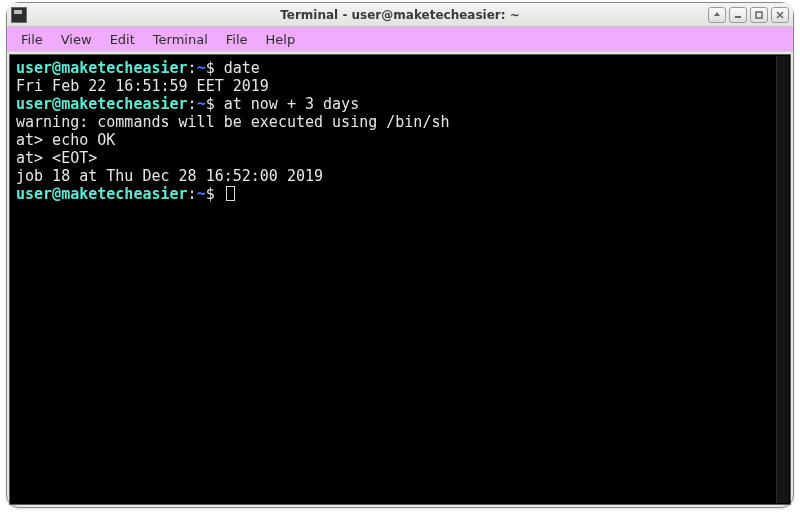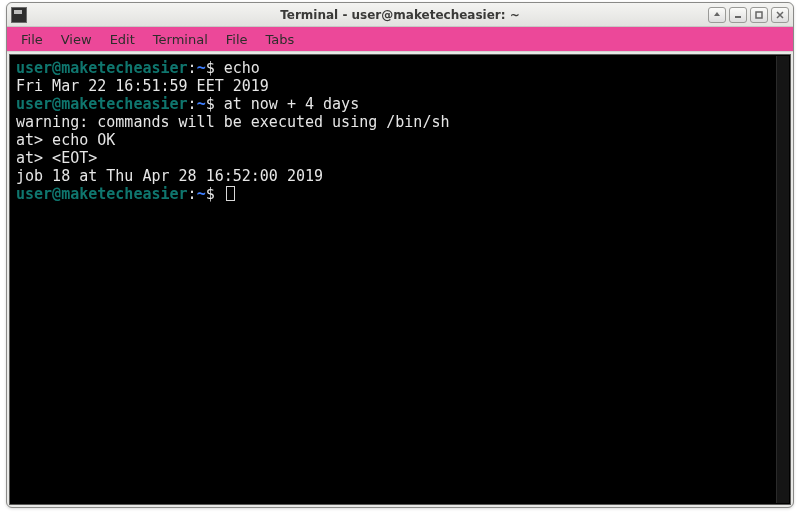--- a/index.html
+++ b/index.html
@@ -14,21 +14,21 @@
     overflow: hidden;
   }
   .window {
     position: absolute;
     left: 6px;
     top: 2px;
     width: 788px;
     height: 506px;
     background: #e8e8e6;
     border: 1px solid #8a8a88;
-    border-radius: 6px;
+    border-radius: 13px;
     box-shadow: 0 1px 3px rgba(0,0,0,0.15);
     display: flex;
     flex-direction: column;
   }
   .titlebar {
     height: 24px;
     background: linear-gradient(#f4f4f2, #e2e2df);
     border-bottom: 1px solid #c7c7c4;
     border-radius: 6px 6px 0 0;
     display: flex;
@@ -69,21 +69,21 @@
     border: 1px solid #9a9a97;
     border-radius: 3px;
     display:flex; align-items:center; justify-content:center;
     color:#555;
     font-size:10px;
     line-height:1;
     cursor:pointer;
   }
   .menubar {
     height: 25px;
-    background: #ec4899;
+    background: #f0abfc;
     border-bottom: 1px solid #d3d3d0;
     display:flex;
     align-items:center;
     padding: 0 6px;
     gap: 2px;
   }
   .menu-item {
     padding: 3px 8px;
     color: #2d2d2b;
     cursor: pointer;
@@ -99,21 +99,21 @@
     overflow:hidden;
   }
   .term {
     padding: 4px 6px;
     font-family: "DejaVu Sans Mono","Liberation Mono","Courier New",monospace;
     font-size: 15px;
     line-height: 18px;
     color: #d8d8d8;
     white-space: pre;
   }
-  .green { color:#0f766e; font-weight:bold; }
+  .green { color:#5eead4; font-weight:bold; }
   .blue  { color:#3f7fff; font-weight:bold; }
   .white { color:#e6e6e6; }
   .cursor {
     display:inline-block;
     width:9px; height:15px;
     border:1px solid #d8d8d8;
     vertical-align: -2px;
     margin-left:2px;
   }
   .scrollbar {
@@ -155,28 +155,28 @@
       </div>
     </div>
   </div>
 
   <div class="menubar">
     <div class="menu-item">File</div>
     <div class="menu-item">View</div>
     <div class="menu-item">Edit</div>
     <div class="menu-item">Terminal</div>
     <div class="menu-item">File</div>
-    <div class="menu-item">Tabs</div>
+    <div class="menu-item">Help</div>
   </div>
 
   <div class="term-wrap">
-    <div class="term"><span class="green">user@maketecheasier</span><span class="white">:</span><span class="blue">~</span><span class="white">$</span> <span class="white">echo</span>
-<span class="white">Fri Mar 22 16:51:59 EET 2019</span>
-<span class="green">user@maketecheasier</span><span class="white">:</span><span class="blue">~</span><span class="white">$</span> <span class="white">at now + 4 days</span>
+    <div class="term"><span class="green">user@maketecheasier</span><span class="white">:</span><span class="blue">~</span><span class="white">$</span> <span class="white">date</span>
+<span class="white">Fri Feb 22 16:51:59 EET 2019</span>
+<span class="green">user@maketecheasier</span><span class="white">:</span><span class="blue">~</span><span class="white">$</span> <span class="white">at now + 3 days</span>
 <span class="white">warning: commands will be executed using /bin/sh</span>
 <span class="white">at&gt; echo OK</span>
 <span class="white">at&gt; &lt;EOT&gt;</span>
-<span class="white">job 18 at Thu Apr 28 16:52:00 2019</span>
+<span class="white">job 18 at Thu Dec 28 16:52:00 2019</span>
 <span class="green">user@maketecheasier</span><span class="white">:</span><span class="blue">~</span><span class="white">$</span> <span class="cursor"></span></div>
     <div class="scrollbar"></div>
   </div>
 
 </div>
 
 </body></html>

